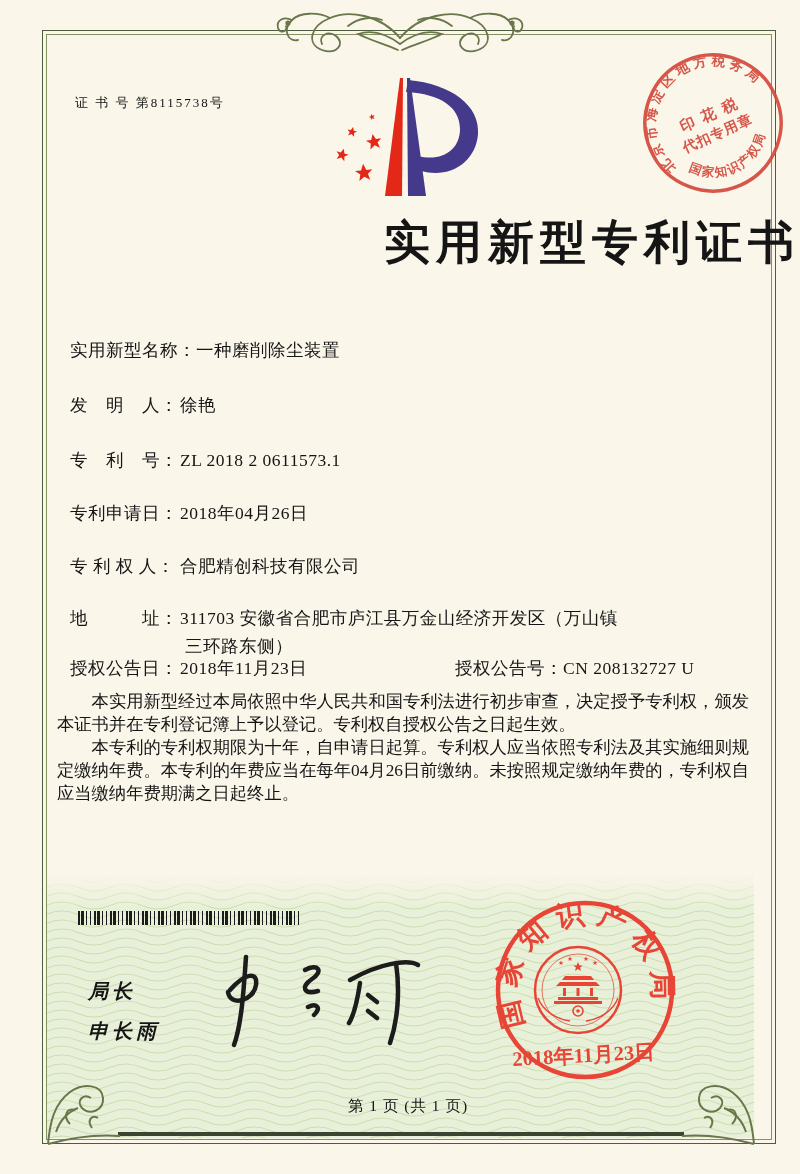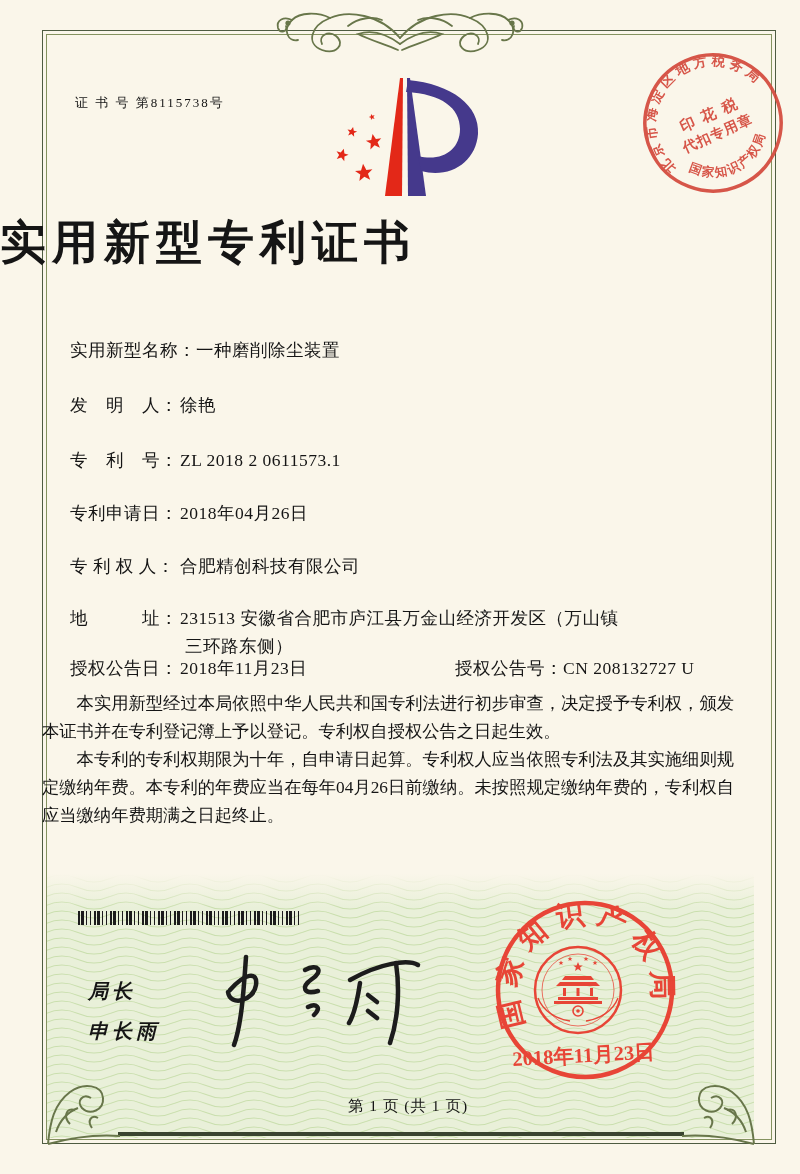--- a/index.html
+++ b/index.html
@@ -21,32 +21,32 @@
   .bottom-thickline{
     left:118px;top:1132px;width:566px;height:4px;background:#3a4430;z-index:3;
   }
   
   .band{left:46px;top:874px;width:708px;height:264px;z-index:1;}
   
   .cert-no{
     left:75px;top:94px;font-size:13px;letter-spacing:2px;z-index:4;white-space:nowrap;
   }
   .title{
-    left:0;top:212px;width:800px;text-align:left;
+    left:0;top:212px;width:800px;text-align:right;
     font-size:46px;font-weight:bold;letter-spacing:6px;z-index:4;
   }
   
   .row{position:absolute;left:70px;font-size:17.5px;white-space:nowrap;z-index:4;letter-spacing:0.5px;}
   .flabel{display:inline-block;min-width:110px;}
   .addr2{left:185px;}
   .row-right{left:455px;}
   
   .body-text{
-    left:42px;top:690px;width:692px;z-index:4;
-    font-size:17.3px;line-height:28px;text-align:justify;
+    left:57px;top:690px;width:692px;z-index:4;
+    font-size:17.3px;line-height:23px;text-align:justify;
   }
   .body-text p{margin:0;text-indent:2em;}
   
   .barcode{
     left:78px;top:911px;width:224px;height:14px;z-index:4;
     background:repeating-linear-gradient(90deg,
       #1c1c1c 0 2px,transparent 2px 3px,
       #1c1c1c 3px 6px,transparent 6px 8px,
       #1c1c1c 8px 9px,transparent 9px 12px,
       #1c1c1c 12px 13px,transparent 13px 16px);
@@ -162,21 +162,21 @@
 <div class="row" style="top:448px">
   <span class="flabel">专　利　号：</span><span>ZL 2018 2 0611573.1</span>
 </div>
 <div class="row" style="top:501px">
   <span class="flabel">专利申请日：</span><span>2018年04月26日</span>
 </div>
 <div class="row" style="top:554px">
   <span class="flabel">专 利 权 人：</span><span>合肥精创科技有限公司</span>
 </div>
 <div class="row" style="top:606px">
-  <span class="flabel">地　　　址：</span><span>231513 安徽省合肥市庐江县万金山经济开发区（万山镇</span>
+  <span class="flabel">地　　　址：</span><span>311703 安徽省合肥市庐江县万金山经济开发区（万山镇</span>
 </div>
 <div class="row addr2" style="top:634px">
   <span>三环路东侧）</span>
 </div>
 <div class="row" style="top:656px">
   <span class="flabel">授权公告日：</span><span>2018年11月23日</span>
 </div>
 <div class="row row-right" style="top:656px">
   <span>授权公告号：</span><span>CN 208132727 U</span>
 </div>

